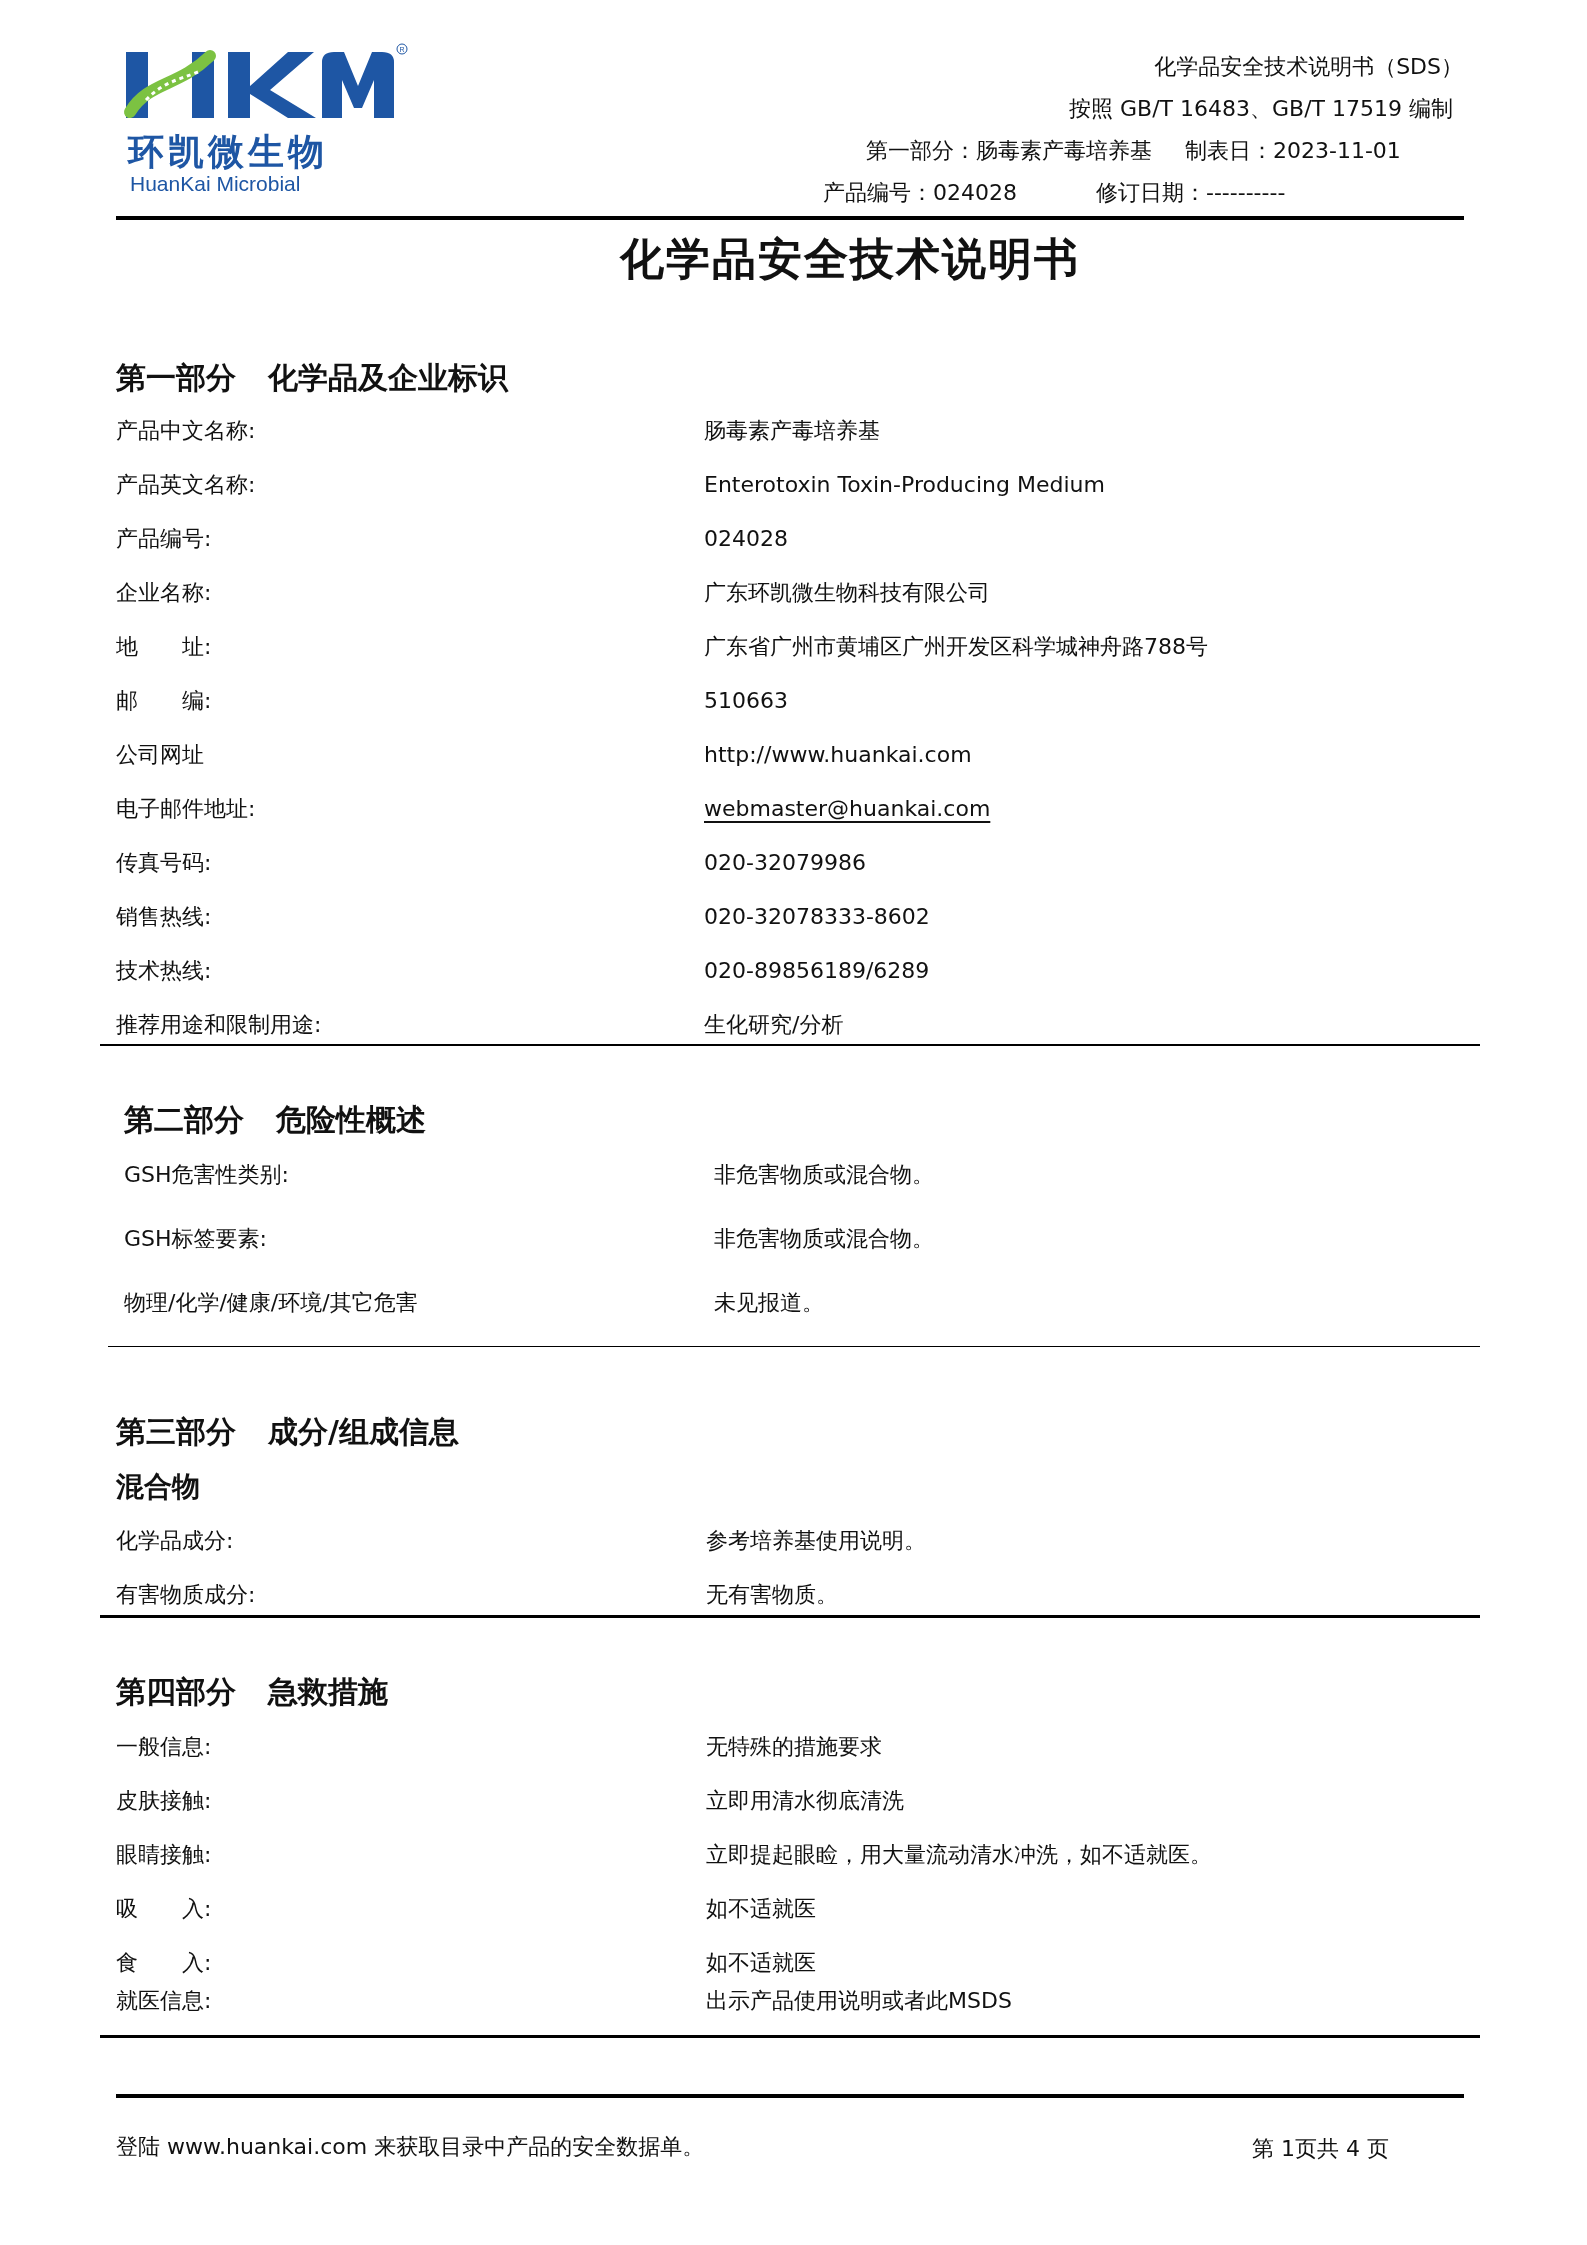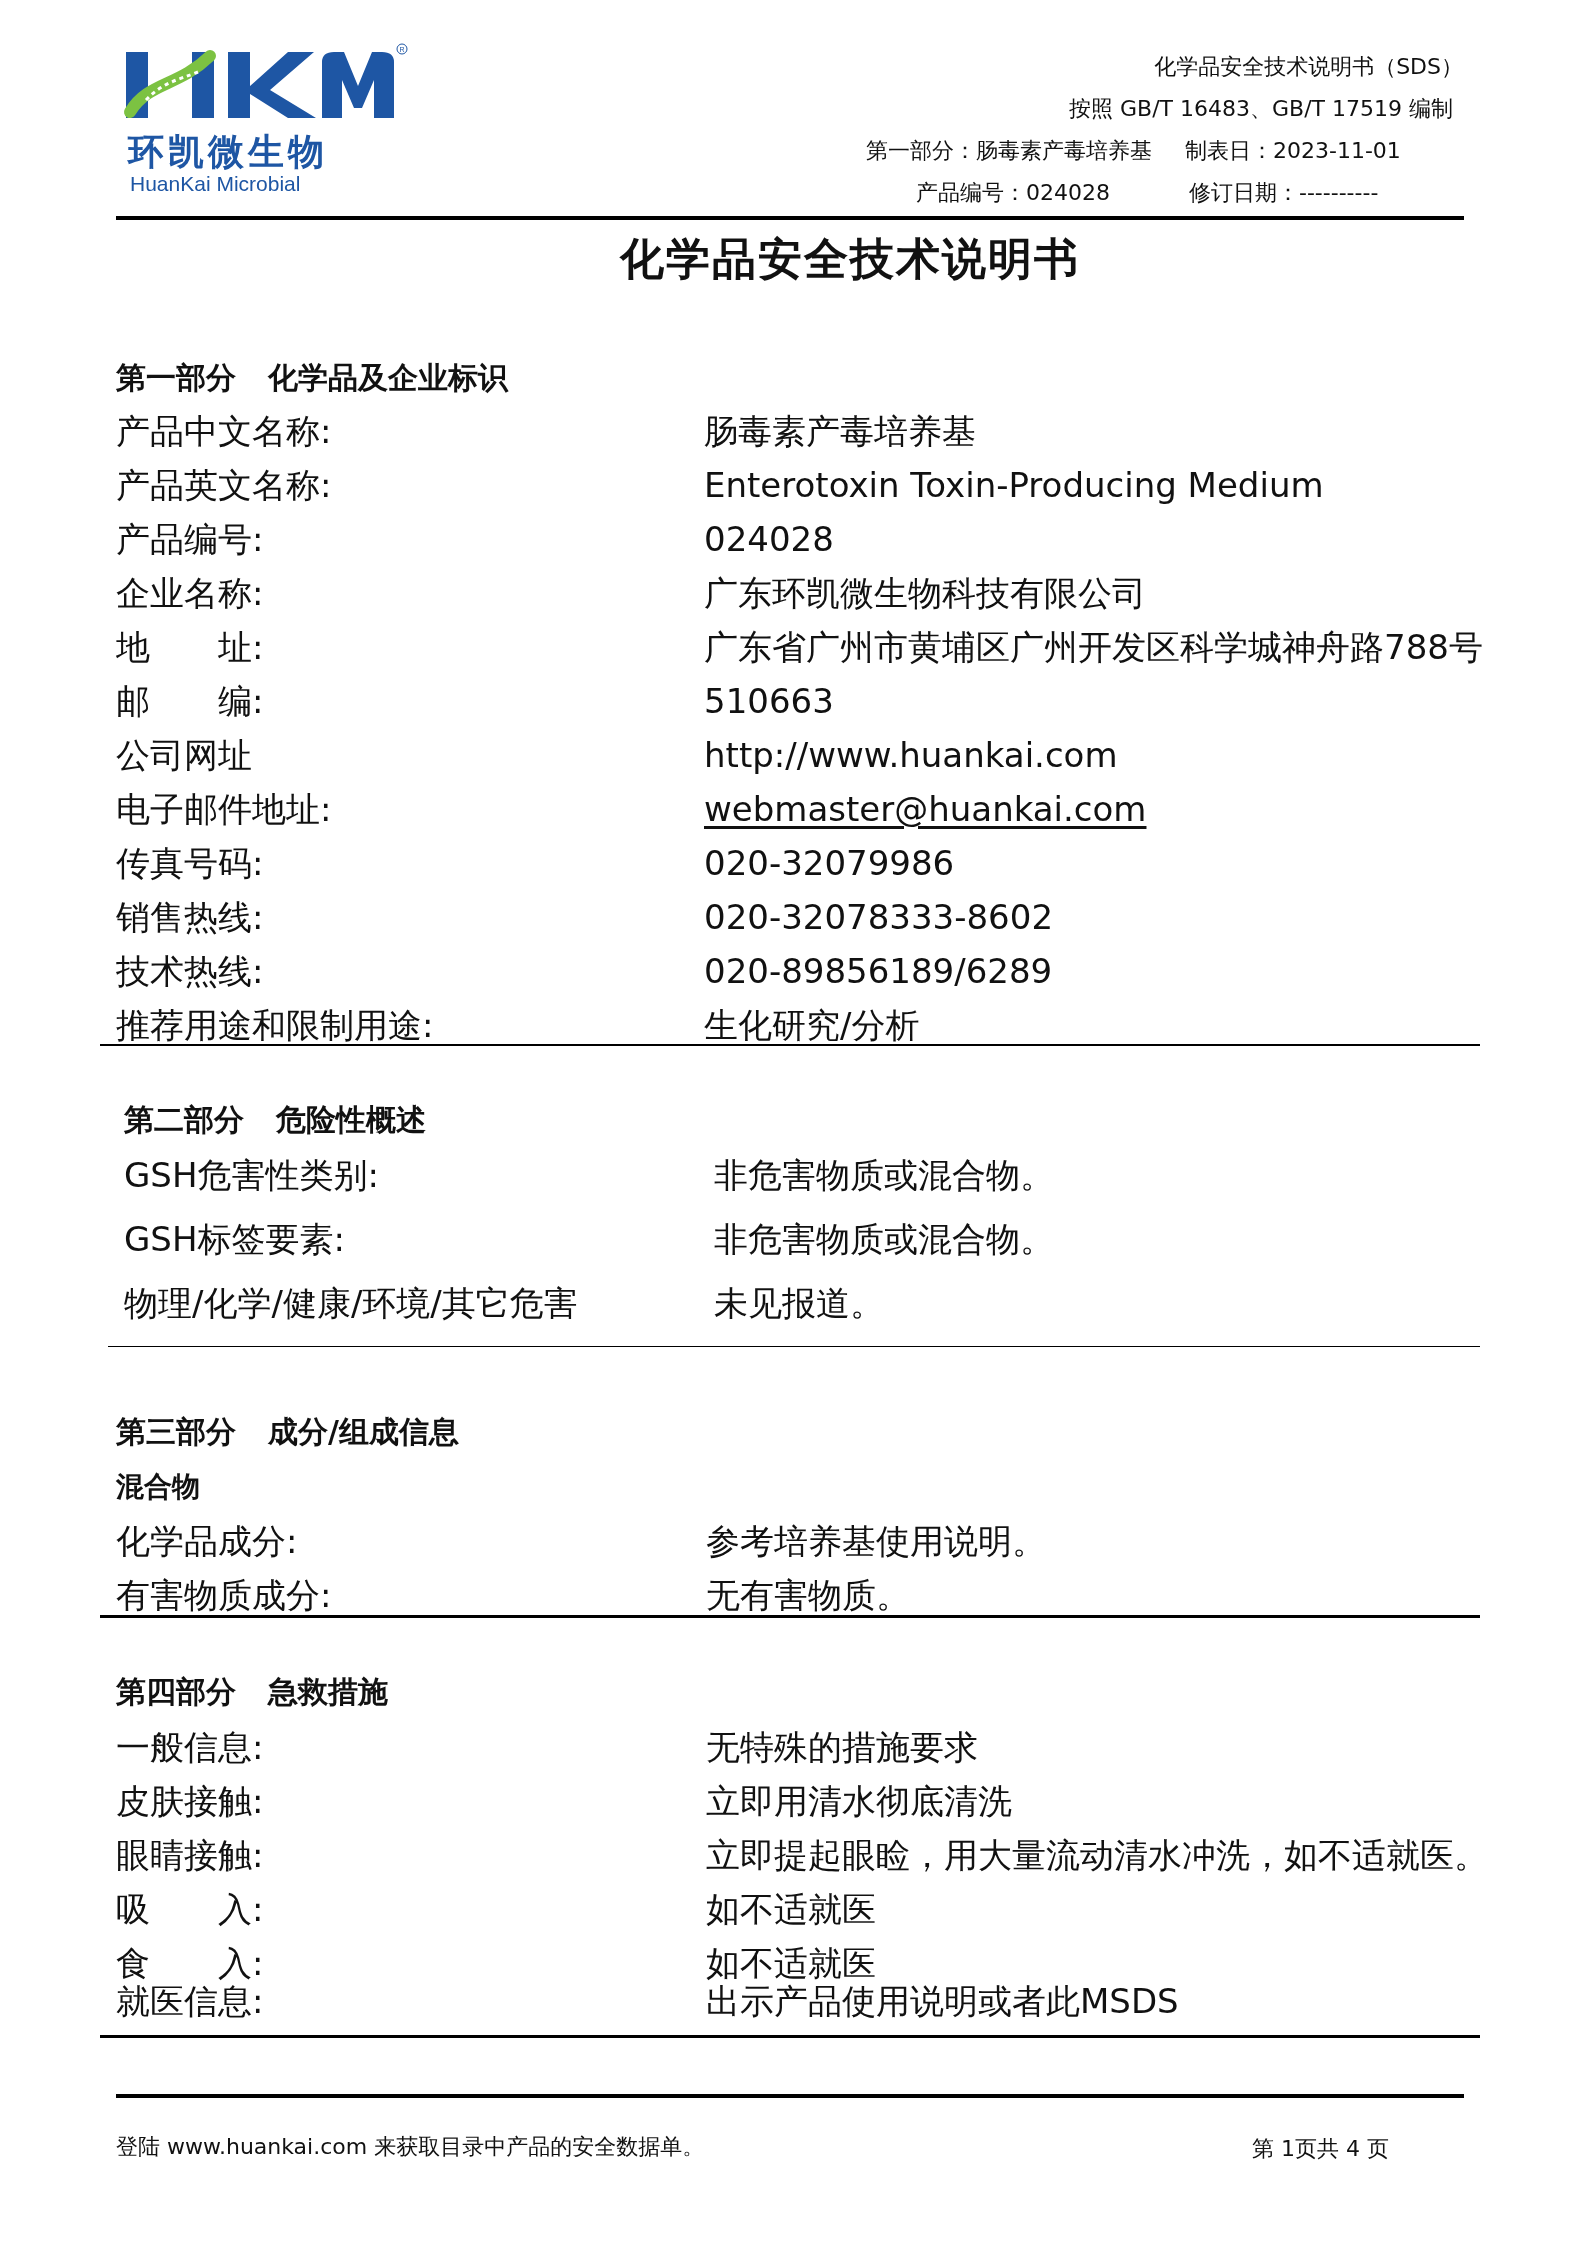--- a/index.html
+++ b/index.html
@@ -20,38 +20,38 @@
   .logo-en {
     position: absolute; left: 12px; top: 130px; font-size: 21px; color: #1e56a4;
     font-family: "Liberation Sans", sans-serif; white-space: nowrap;
   }
 
   
   .hdr-line { font-size: 22px; white-space: nowrap; color: #111; }
   .hdr1 { right: 124px; top: 52px; }
   .hdr2 { right: 134px; top: 94px; }
   .hdr3 { left: 866px; top: 136px; }
-  .hdr4 { left: 916px; top: 178px; text-align: center; }
+  .hdr4 { left: 823px; top: 178px; text-align: center; }
   .hdr4 .rev { display: inline-block; margin-left: 72px; }
   .hdr3 .date { display: inline-block; margin-left: 26px; }
 
   .rule-thick { background: #000; height: 4px; }
   .rule-thin { background: #000; height: 2px; }
 
   .doc-title {
     left: 0; width: 1700px; top: 230px; text-align: center;
     font-size: 44px; font-weight: bold; letter-spacing: 2px;
   }
 
   .sec-title { font-size: 30px; font-weight: bold; white-space: nowrap; }
   .sec-title .gap { display: inline-block; width: 32px; }
   .sub-title { font-size: 28px; font-weight: bold; text-align: right; }
 
   .row { height: 54px; }
-  .lbl, .val { position: absolute; top: 0; font-size: 34px; white-space: nowrap; line-height: 34px; }
+  .lbl, .val { position: absolute; top: 0; font-size: 22px; white-space: nowrap; line-height: 34px; }
   .lbl { left: 0; }
   .val { left: 588px; }
   .val.link { text-decoration: underline; text-underline-offset: 5px; }
 
   .footer-left { left: 116px; top: 2132px; font-size: 22px; white-space: nowrap; }
   .footer-right { left: 1252px; top: 2134px; font-size: 22px; white-space: nowrap; }
 </style>
 </head>
 <body>
 

